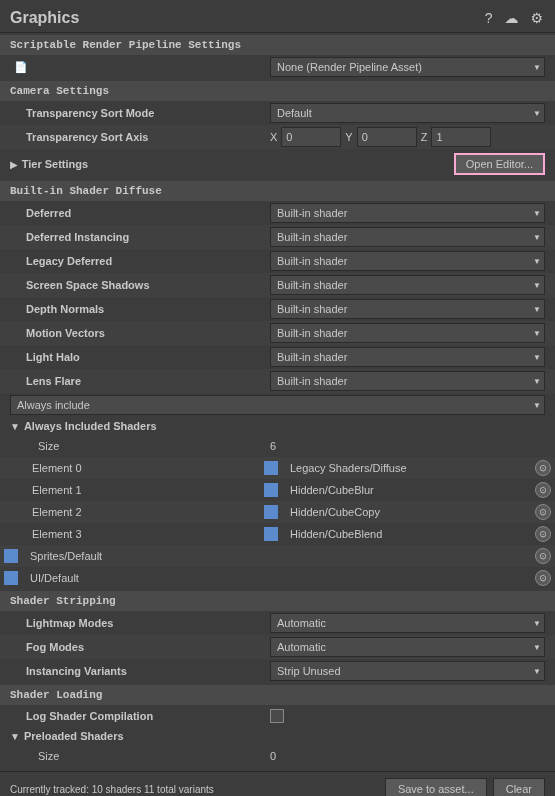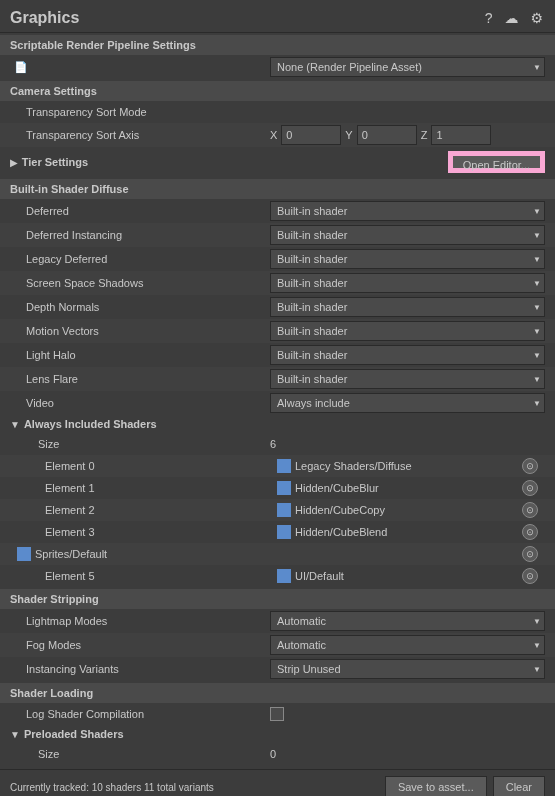--- a/index.html
+++ b/index.html
@@ -38,39 +38,41 @@
       border: none;
       padding: 2px;
     }
     .section-header {
       background: #4a4a4a;
       padding: 4px 10px;
       font-weight: bold;
       color: #c8c8c8;
       font-size: 11px;
       margin-top: 2px;
+      font-family: Liberation Mono, monospace;
     }
     .field-row {
       display: flex;
       align-items: center;
       padding: 2px 10px;
       min-height: 22px;
       background: #3c3c3c;
     }
     .field-row:nth-child(even) {
       background: #404040;
     }
     .field-label {
       flex: 0 0 260px;
       color: #c8c8c8;
       font-size: 11px;
       padding-left: 4px;
     }
     .field-label.indent {
       padding-left: 16px;
+      font-weight: bold;
     }
     .field-label.indent2 {
       padding-left: 28px;
     }
     .field-value {
       flex: 1;
     }
     .dropdown {
       background: #4a4a4a;
       border: 1px solid #2a2a2a;
@@ -135,48 +137,48 @@
       color: #c8c8c8;
     }
     .tier-label {
       font-weight: bold;
       color: #c8c8c8;
       font-size: 11px;
       text-align: right;
     }
     .open-editor-btn {
       background: #5a5a5a;
-      border: 5px solid #f9a8d4;
+      border: 2px solid #f9a8d4;
       color: #c8c8c8;
       padding: 3px 10px;
       font-size: 11px;
       cursor: pointer;
       height: 22px;
     }
     .element-row {
       display: flex;
       align-items: center;
-      padding: 2px 17px;
+      padding: 2px 4px;
       min-height: 22px;
       background: #3c3c3c;
     }
     .element-row:nth-child(even) {
       background: #404040;
     }
     .element-label {
       flex: 0 0 260px;
       color: #c8c8c8;
       font-size: 11px;
       padding-left: 28px;
     }
     .element-value {
       flex: 1;
       display: flex;
       align-items: center;
-      gap: 4px;
+      gap: 12px;
     }
     .shader-icon {
       width: 14px;
       height: 14px;
       background: #5b8bcc;
       display: inline-block;
       flex-shrink: 0;
     }
     .shader-text {
       font-size: 11px;
@@ -276,20 +278,27 @@
       </select>
     </div>
   </div>
 </div>
 
 <div class="section-header">
   <span>Camera Settings</span>
 </div>
 <div class="field-row">
   <div class="field-label indent">Transparency Sort Mode</div>
+  <div class="field-value">
+    <div class="select-wrapper">
+      <select class="dropdown">
+        <option>Default</option>
+      </select>
+    </div>
+  </div>
 </div>
 <div class="field-row">
   <div class="field-label indent">Transparency Sort Axis</div>
   <div class="field-value">
     <div class="axis-row">
       <span class="axis-label">X</span>
       <input type="text" class="axis-input" value="0" style="">
       <span class="axis-label">Y</span>
       <input type="text" class="axis-input" value="0" style="">
       <span class="axis-label">Z</span>
@@ -392,21 +401,20 @@
   <div class="field-value">
     <div class="select-wrapper">
       <select class="dropdown">
         <option>Built-in shader</option>
       </select>
     </div>
   </div>
 </div>
 
 <div class="field-row">
-  <div class="field-label indent">Video</div>
   <div class="field-value">
     <div class="select-wrapper">
       <select class="dropdown">
         <option>Always include</option>
       </select>
     </div>
   </div>
 </div>
 
 <div class="subsection-header">
@@ -453,21 +461,20 @@
   </div>
 </div>
 <div class="element-row">
   <div class="element-value">
     <span class="shader-icon"></span>
     <span class="shader-text">Sprites/Default</span>
     <div class="circle-btn">⊙</div>
   </div>
 </div>
 <div class="element-row">
-  <div class="element-label">Element 5</div>
   <div class="element-value">
     <span class="shader-icon"></span>
     <span class="shader-text">UI/Default</span>
     <div class="circle-btn">⊙</div>
   </div>
 </div>
 
 <div class="section-header">
   <span>Shader Stripping</span>
 </div>

